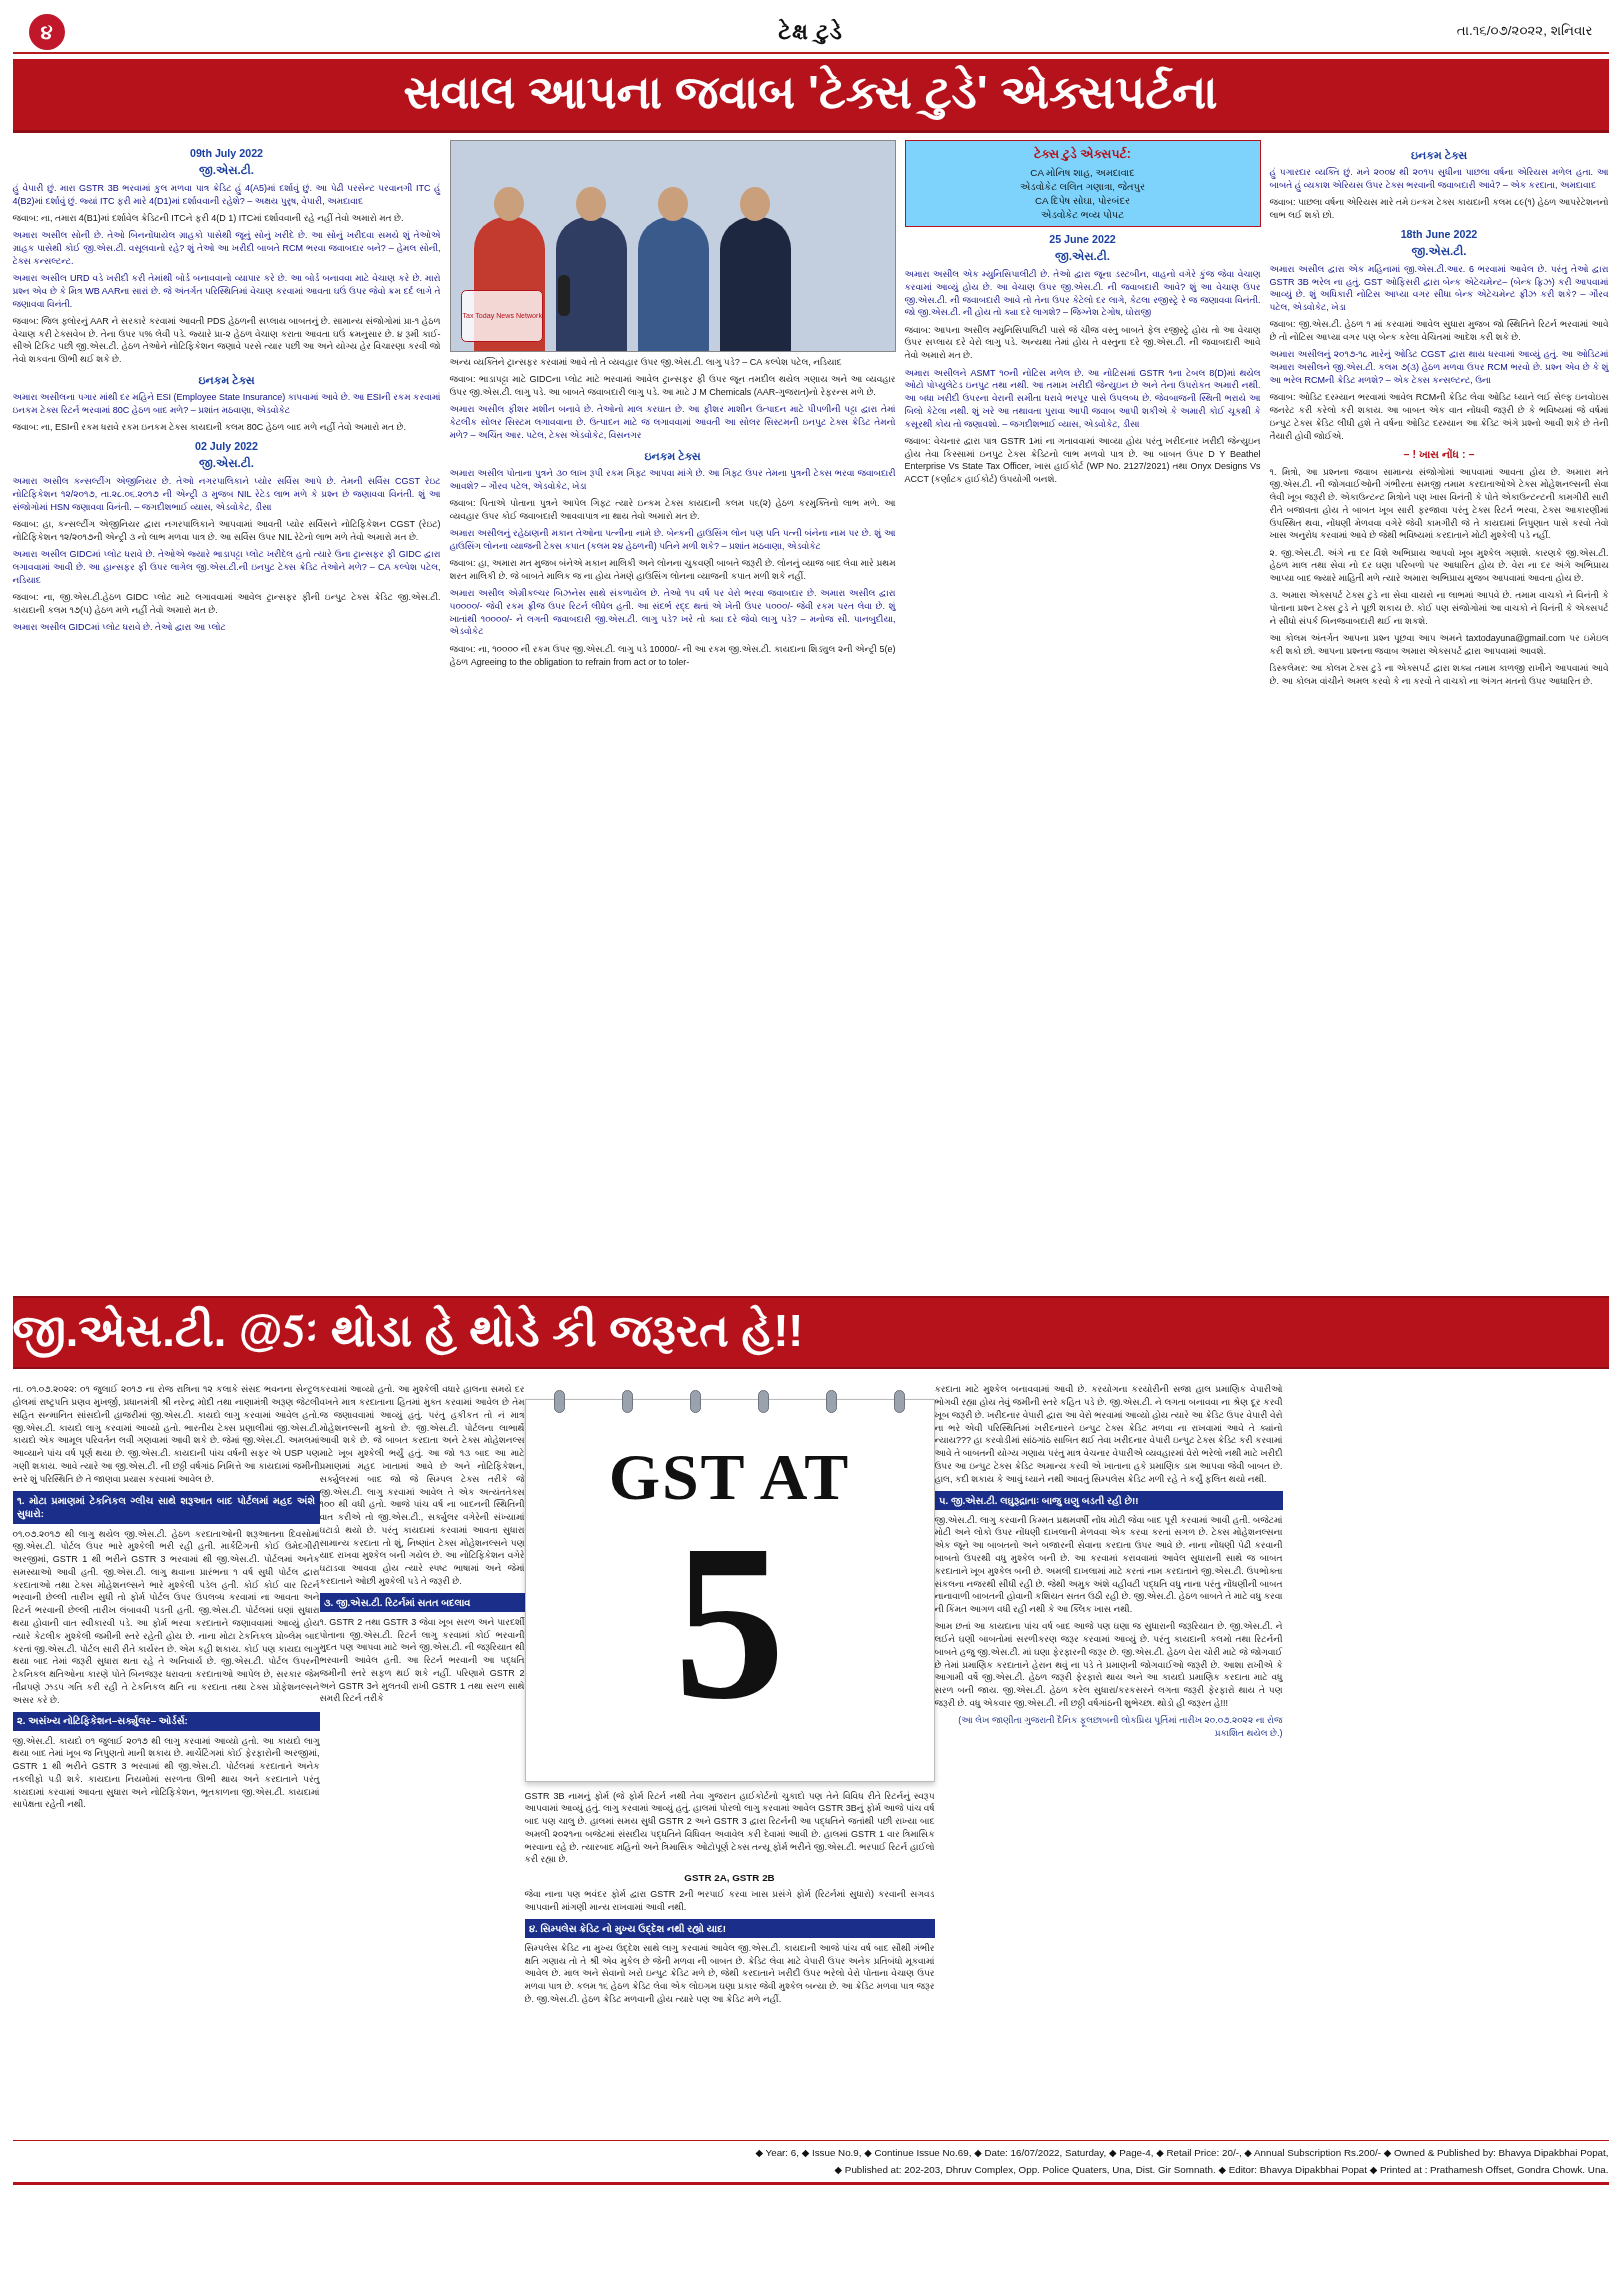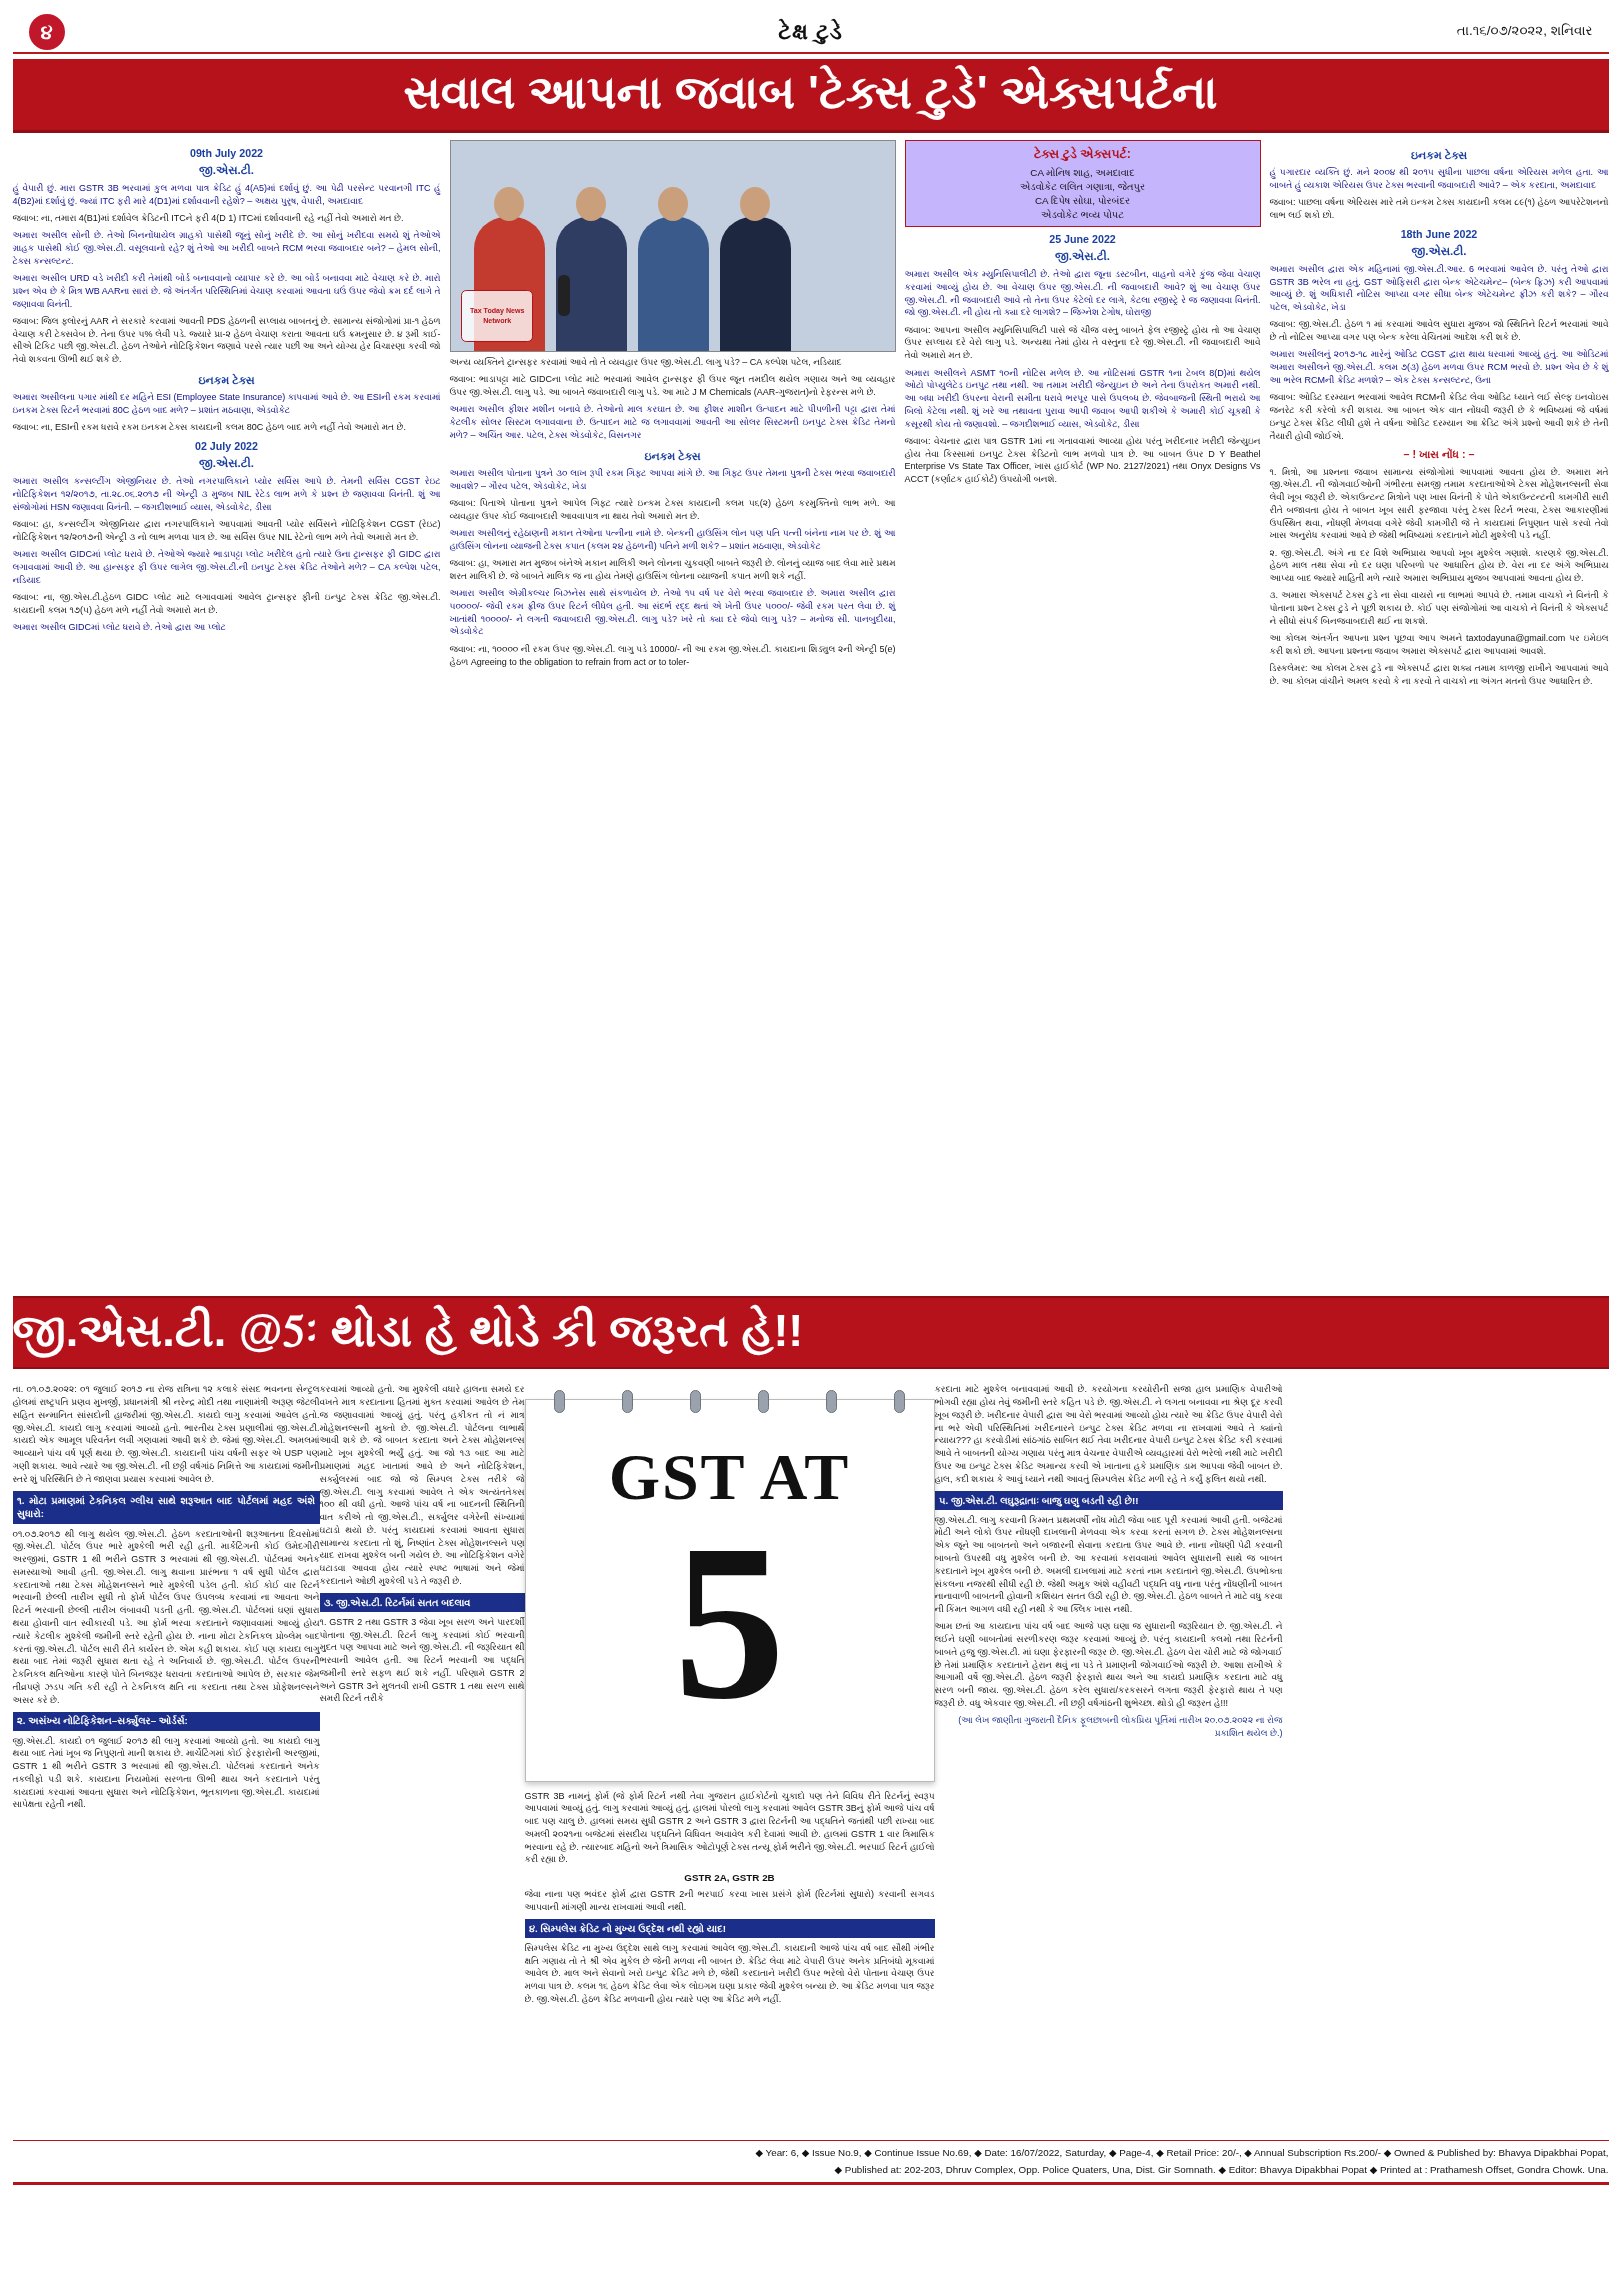--- a/index.html
+++ b/index.html
@@ -148,34 +148,34 @@
   .mic {
     position: absolute;
     left: 107px; top: 134px;
     width: 12.5px; height: 41px;
     background: #222;
     border-radius: 5.3px;
   }
   .logo-circle {
     position: absolute;
     left: 10.7px; bottom: 9px;
-    width: 72px; height: 52px;
+    width: 82px; height: 52px;
     background: #ffffffcc;
     border-radius: 5.3px;
     font-size: 7.1px;
     color: #b5121b;
     display:flex; align-items:center; justify-content:center;
     text-align:center;
-    font-weight: bold;
+    font-weight: normal;
     border: 0.9px solid #b5121b;
   }
 
   .expertbox {
     border: 1.8px solid #b5121b;
-    background: #c4b5fd;
+    background: #7dd3fc;
     text-align: center;
     padding: 4.5px 3.6px;
     margin-bottom: 5.3px;
   }
   .expertbox .t {
     color: #b5121b;
     font-weight: bold;
     font-size: 12.5px;
     margin-bottom: 2.7px;
   }

